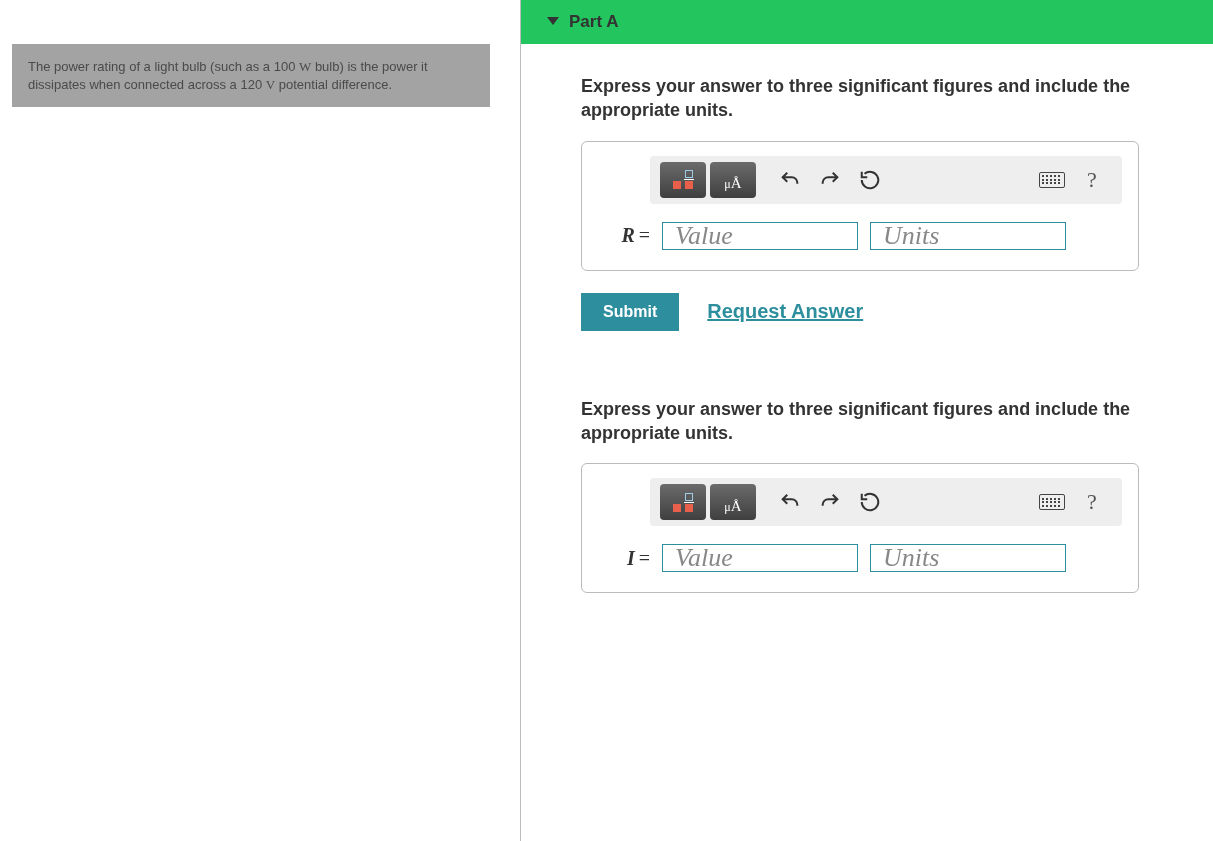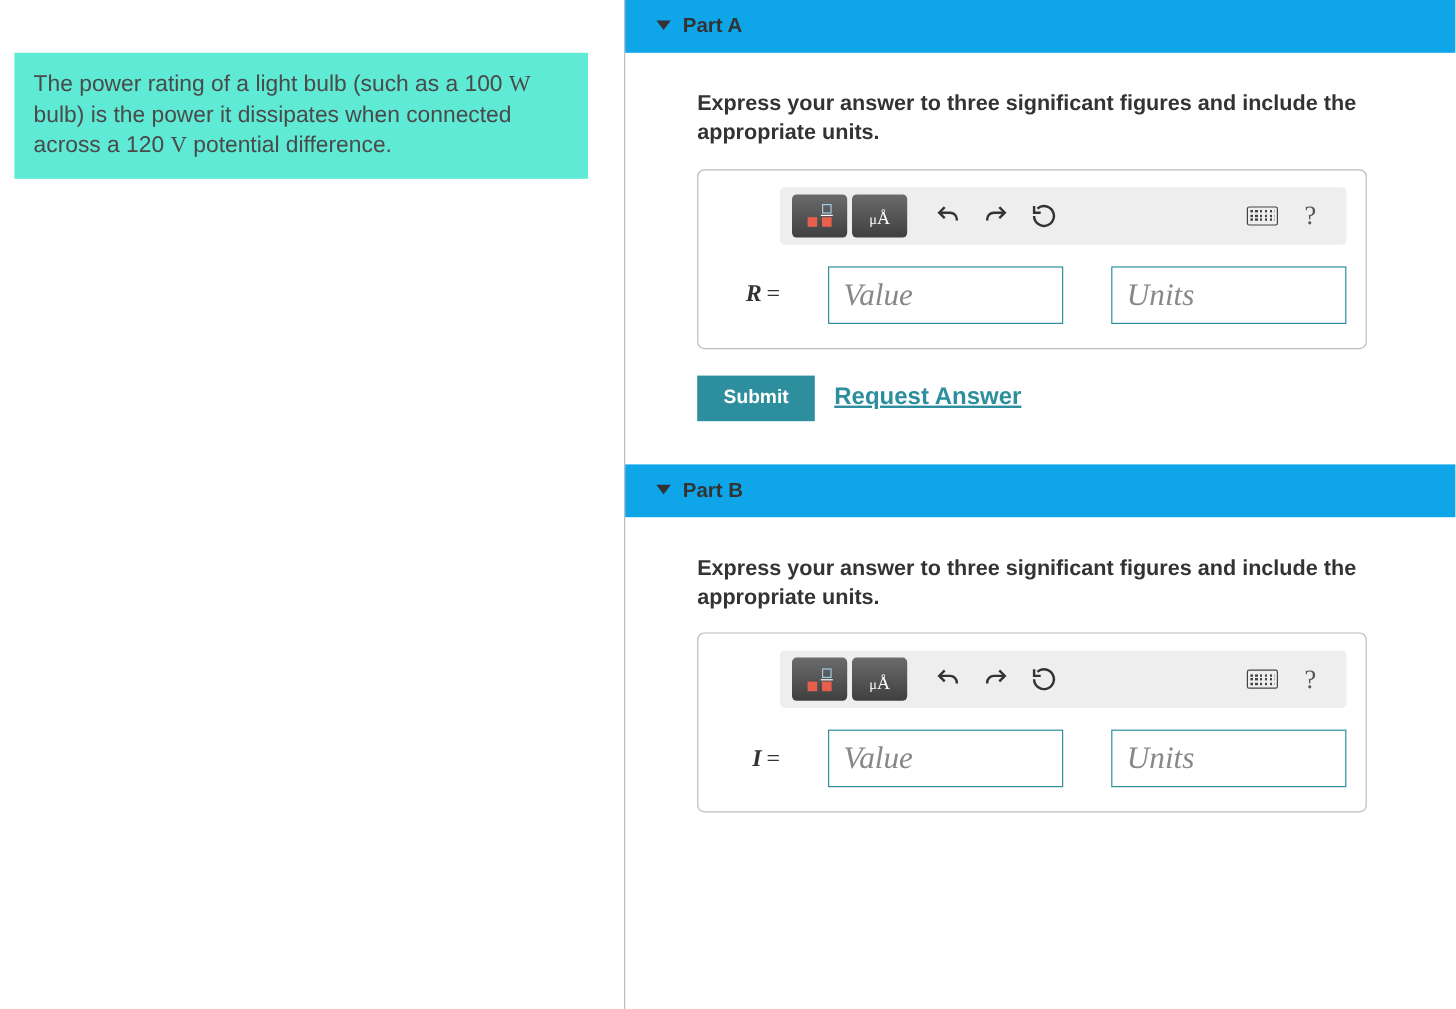--- a/index.html
+++ b/index.html
@@ -26,31 +26,31 @@
   .divider {
     width: 1px;
     background: #bcbcbc;
     flex-shrink: 0;
   }
   .right-col {
     flex: 1;
     padding: 0;
   }
   .problem-box {
-    background: #5eead4;
+    background: #a3a3a3;
     padding: 14px 16px 14px 16px;
     color: #4a4a4a;
-    font-size: 19px;
+    font-size: 13px;
     line-height: 1.35;
   }
   .problem-box .w-unit, .q-text .w-unit {
     font-family: "Times New Roman", serif;
   }
   .part-header {
-    background: #0ea5e9;
+    background: #22c55e;
     padding: 12px 18px 12px 48px;
     display: flex;
     align-items: center;
     position: relative;
   }
   .part-header .tri {
     position: absolute;
     left: 26px;
     top: 17px;
     width: 0; height: 0;
@@ -167,38 +167,37 @@
     font-size: 20px;
     font-weight: bold;
     color: #333;
     width: 52px;
     text-align: right;
     white-space: nowrap;
   }
   .var-label .eq { font-style: normal; font-weight: normal; margin-left: 4px; }
   .val-input, .unit-input {
     border: 1px solid #2d8f9d;
-    height: 48px;
+    height: 28px;
     font-family: "Times New Roman", serif;
     font-style: italic;
     font-size: 26px;
     color: #888;
     padding: 0 12px;
     display: flex;
     align-items: center;
     cursor: text;
-    margin-left: 28px;
   }
   .val-input { width: 196px; }
   .unit-input { width: 196px; }
   .actions {
     margin-top: 22px;
     display: flex;
     align-items: center;
-    gap: 16px;
+    gap: 28px;
   }
   .submit-btn {
     background: #2d8f9d;
     color: #fff;
     font-weight: bold;
     font-size: 16px;
     padding: 10px 22px;
     border: none;
     cursor: pointer;
   }
@@ -289,24 +288,20 @@
           <div class="unit-input">Units</div>
         </div>
       </div>
 
       <div class="actions">
         <button class="submit-btn">Submit</button>
         <a class="req-link">Request Answer</a>
       </div>
     </div>
 
-    <div class="part-header">
-      <div class="tri"></div>
-      <div class="part-title">Part B</div>
-    </div>
 
     <div class="part-body">
       <div class="q-bold">Express your answer to three significant figures and include the appropriate units.</div>
 
       <div class="answer-card">
         <div class="toolbar">
           <div class="tb-btn-group">
             <div class="tb-iconbtn">
               <div class="frac-icon">
                 <div class="sq"></div>

